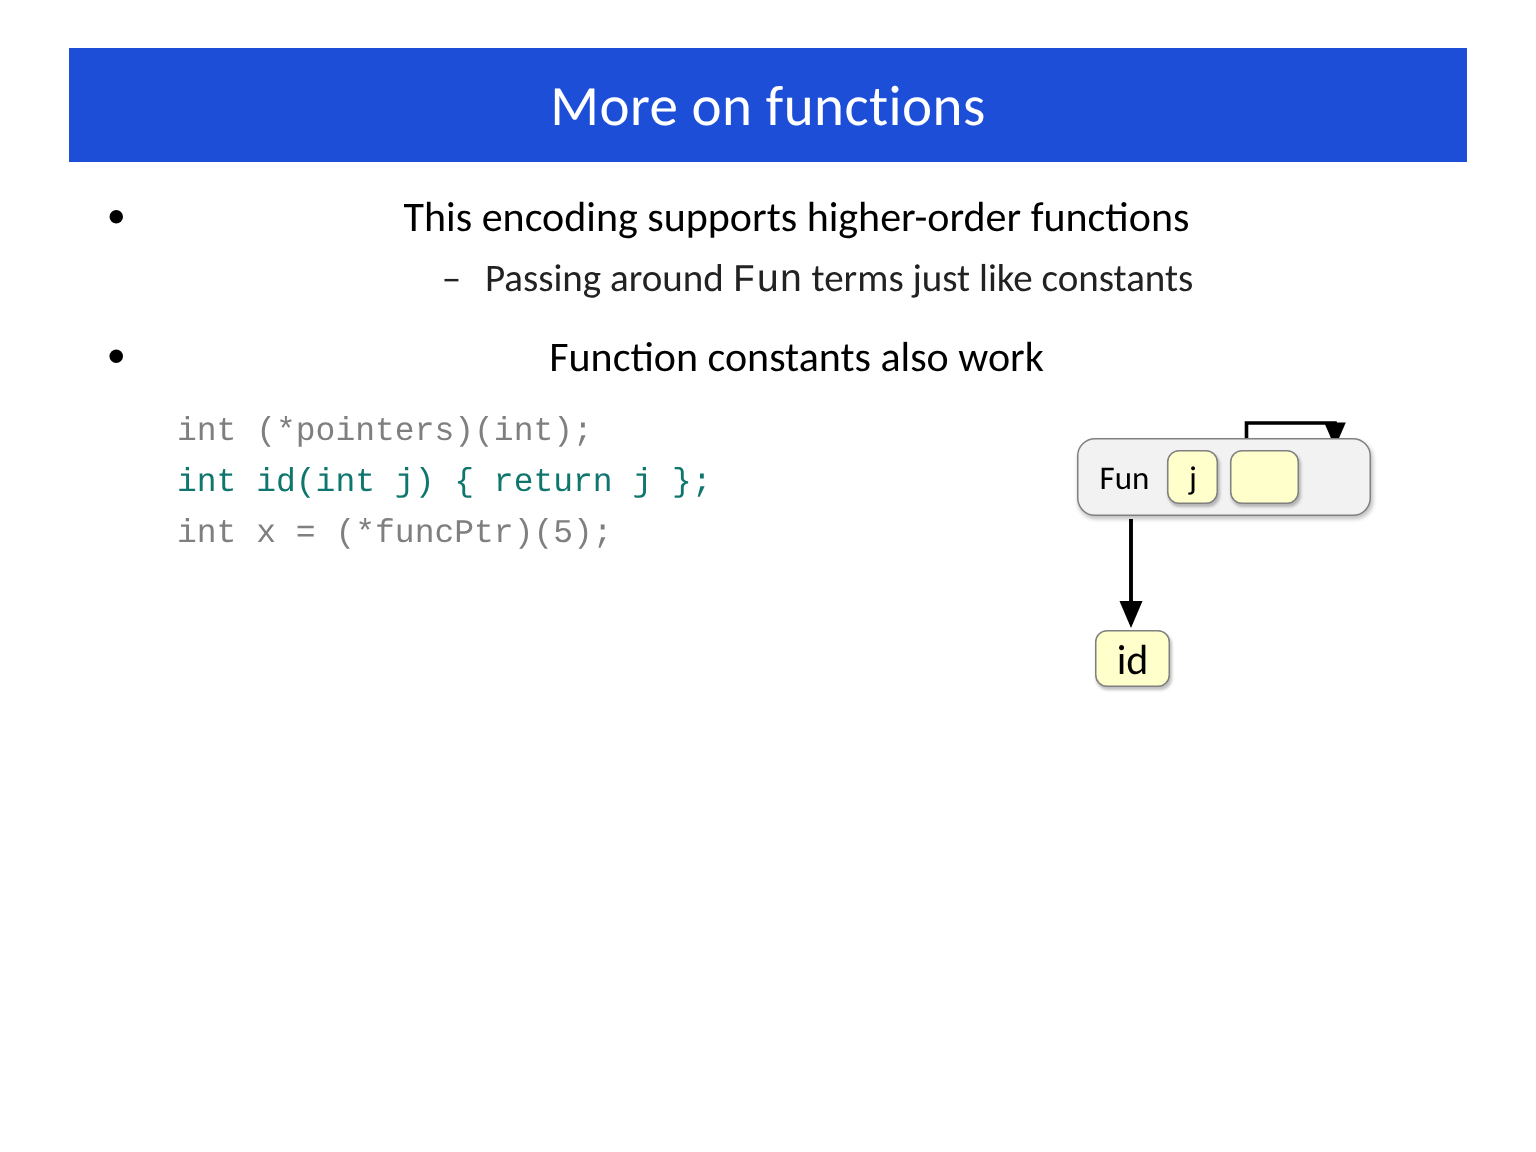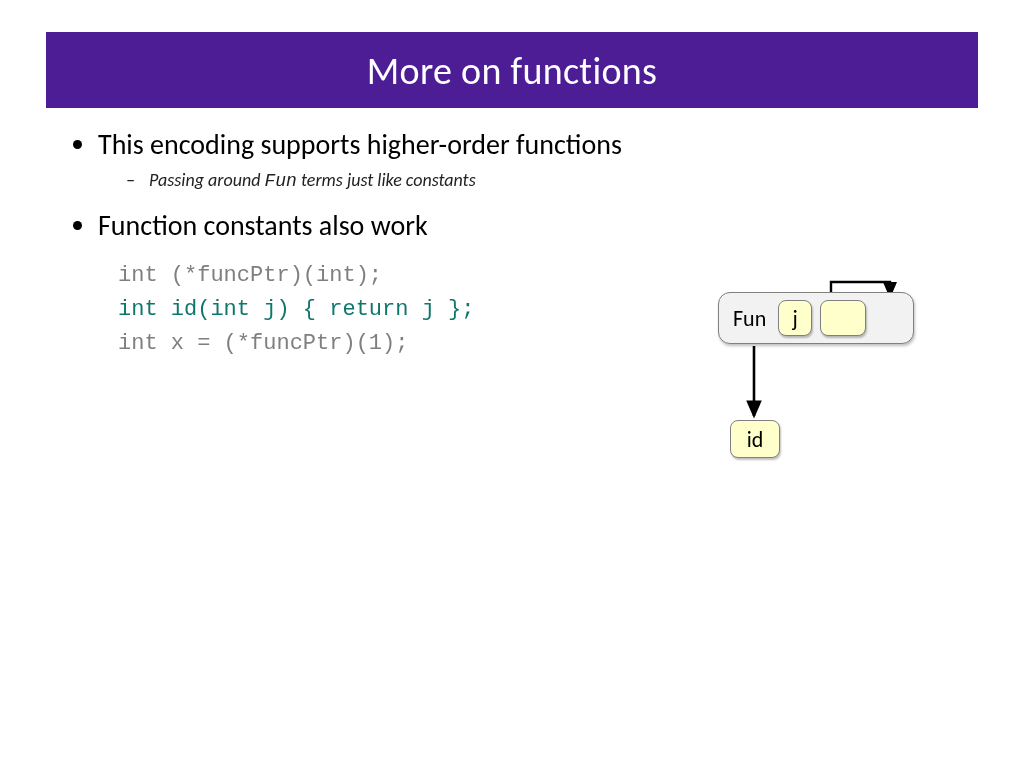--- a/index.html
+++ b/index.html
@@ -7,49 +7,49 @@
     padding: 0;
     width: 1024px;
     height: 768px;
     background: #ffffff;
     font-family: Calibri, "Segoe UI", Arial, sans-serif;
     color: #000;
     overflow: hidden;
     position: relative;
   }
   .title-band {
-    background: #4c1d95;
+    background: #1d4ed8;
     color: #ffffff;
     font-size: 38px;
     text-align: center;
     padding: 16px 0 14px 0;
     margin: 32px 46px 0 46px;
     font-weight: 400;
     letter-spacing: 0.3px;
   }
   .content {
     margin: 18px 60px 0 60px;
   }
   ul.top {
     list-style: disc;
     margin: 0;
     padding-left: 38px;
     font-size: 28px;
     line-height: 1.35;
   }
   ul.top > li {
     margin-bottom: 6px;
+    text-align: center;
   }
   ul.sub {
     list-style: none;
     margin: 4px 0 14px 0;
     padding-left: 28px;
-    font-size: 18px;
+    font-size: 26px;
     color: #222;
-    font-style: italic;
   }
   ul.sub > li::before {
     content: "–";
     margin-right: 10px;
   }
   .mono-inline {
     font-family: "Courier New", Courier, monospace;
   }
   .code-block {
     font-family: "Courier New", Courier, monospace;
@@ -113,21 +113,21 @@
     top: 142px;
     width: 48px;
     height: 36px;
     background: #ffffcc;
     border: 1px solid #808080;
     border-radius: 8px;
     box-shadow: 1px 2px 2px rgba(0,0,0,0.25);
     display: flex;
     align-items: center;
     justify-content: center;
-    font-size: 22px;
+    font-size: 28px;
   }
 </style>
 </head>
 <body>
 
 <div class="title-band">More on functions</div>
 
 <div class="content">
   <ul class="top">
     <li>
@@ -135,23 +135,23 @@
       <ul class="sub">
         <li>
           <span>Passing around </span><span class="mono-inline">Fun</span><span> terms just like constants</span>
         </li>
       </ul>
     </li>
     <li>Function constants also work</li>
   </ul>
 
   <div class="code-block">
-    <div>int (*funcPtr)(int);</div>
+    <div>int (*pointers)(int);</div>
     <div class="code-red">int id(int j) { return j };</div>
-    <div>int x = (*funcPtr)(1);</div>
+    <div>int x = (*funcPtr)(5);</div>
   </div>
 </div>
 
 <div class="diagram">
   <svg width="210" height="190" style="position:absolute;left:0;top:0;">
     <defs>
       <marker id="ah" markerWidth="10" markerHeight="10" refX="6" refY="3" orient="auto">
         <path d="M0,0 L7,3 L0,6 Z" fill="#000"></path>
       </marker>
     </defs>

